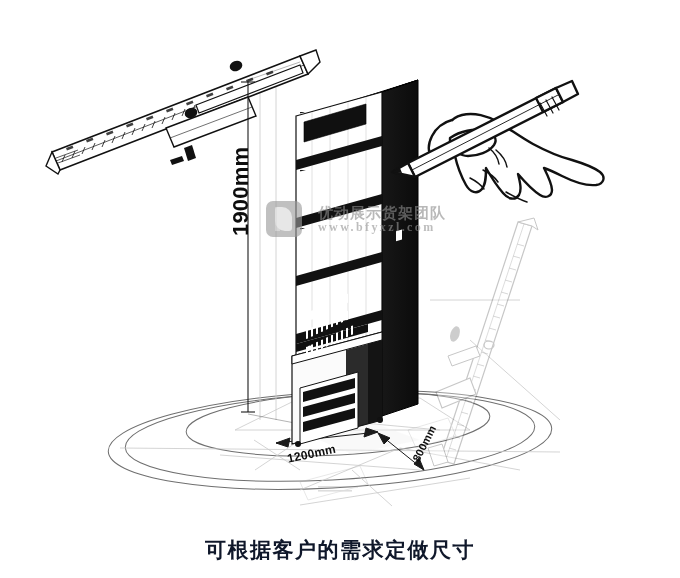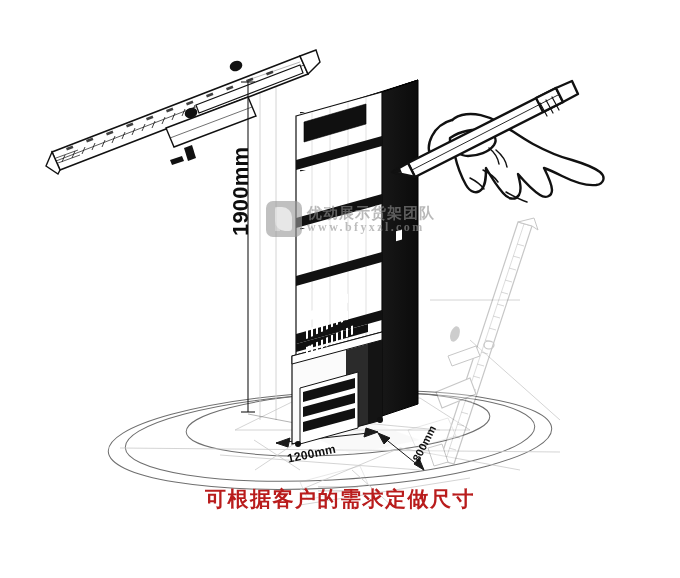--- a/index.html
+++ b/index.html
@@ -53,21 +53,21 @@
   }
   
   #watermark{
     position:absolute;
     left:266px;
     top:196px;
     width:164px;
     height:46px;
     display:flex;
     align-items:center;
-    gap:5px;
+    gap:16px;
     opacity:0.62;
     pointer-events:none;
     user-select:none;
   }
   #watermark-logo{
     position:relative;
     width:36px;height:36px;
     flex:0 0 36px;
     background:#9a9a9a;
     border-radius:7px;
@@ -103,27 +103,27 @@
     font-weight:700;
     color:#959595;
     letter-spacing:2.4px;
     white-space:nowrap;
     font-family:Liberation Serif, serif;
   }
   
   #caption{
     position:absolute;
     left:0;
-    top:485px;
+    top:536px;
     width:680px;
     text-align:center;
     font-size:21px;
     font-weight:700;
     letter-spacing:1.5px;
-    color:#b91c1c;
+    color:#0f172a;
     user-select:none;
   }
 </style>
 </head>
 <body>
 
 <div id="stage">
 
   <svg id="artboard" viewBox="0 0 680 578" xmlns="http://www.w3.org/2000/svg">
 

